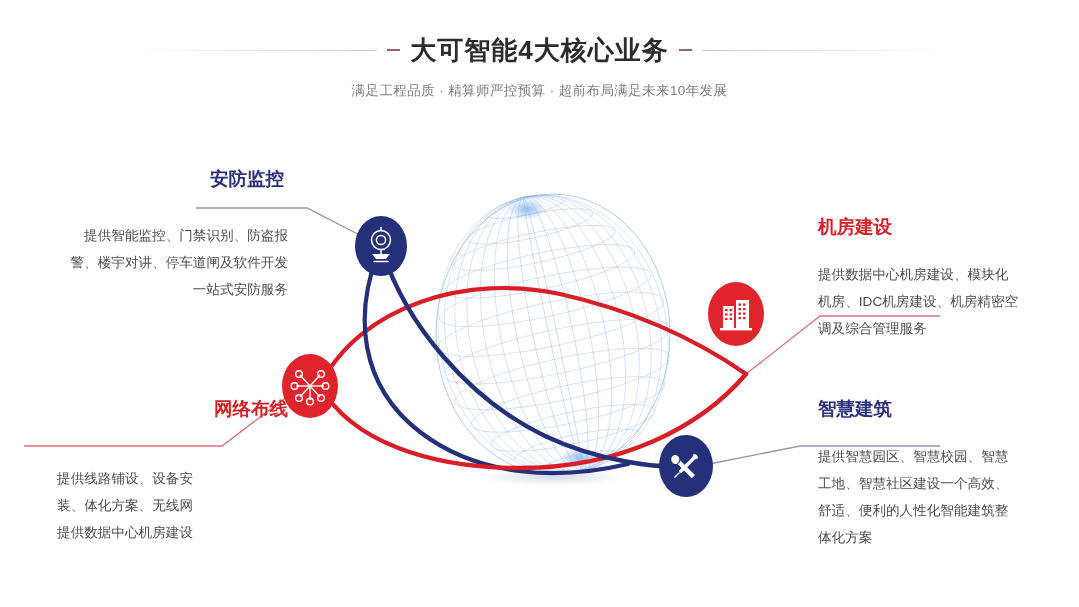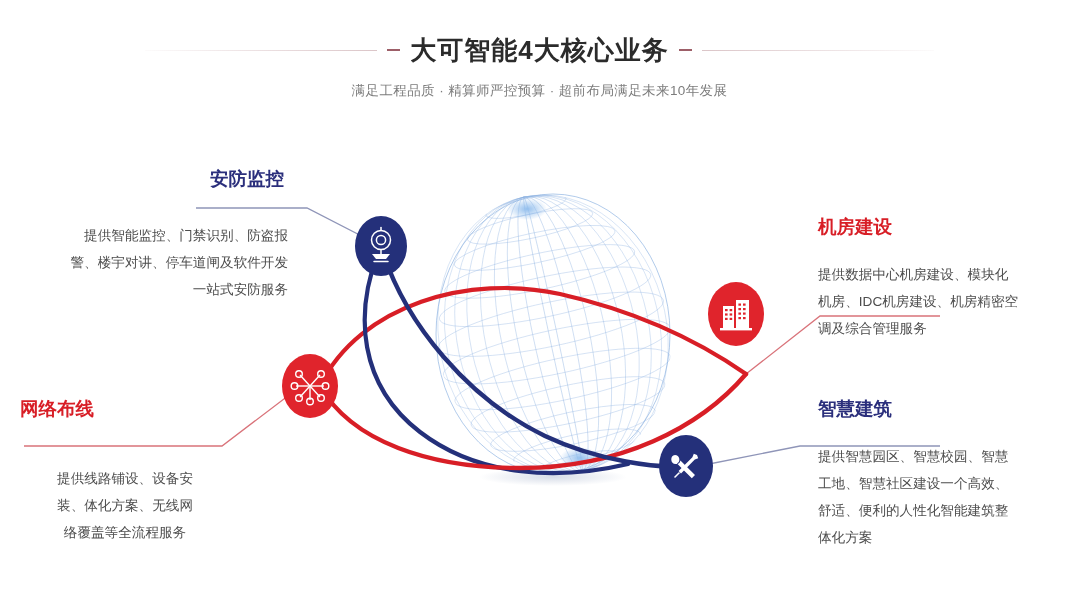--- a/index.html
+++ b/index.html
@@ -110,21 +110,21 @@
     text-align: right;
   }
   .block-security .cat { text-align: right; padding-right: 4px; }
   .block-security .desc { margin-top: 33px; text-align: right; }
 
   .block-cabling {
     left: 20px;
     top: 272px;
     text-align: center;
   }
-  .block-cabling .cat { text-align: left; }
+  .block-cabling .cat { text-align: right; }
   .block-cabling .desc { margin-top: 46px; text-align: center; width: 210px; }
 
   .block-room {
     left: 818px;
     top: 90px;
     text-align: left;
   }
   .block-room .desc { margin-top: 24px; }
 
   .block-building {
@@ -287,21 +287,21 @@
       <div>警、楼宇对讲、停车道闸及软件开发</div>
       <div>一站式安防服务</div>
     </div>
   </div>
 
   <div class="block block-cabling">
     <div class="cat red">网络布线</div>
     <div class="desc">
       <div>提供线路铺设、设备安</div>
       <div>装、体化方案、无线网</div>
-      <div>络覆盖等全流程服务</div>
+      <div>提供数据中心机房建设</div>
     </div>
   </div>
 
   <div class="block block-room">
     <div class="cat red">机房建设</div>
     <div class="desc">
       <div>提供数据中心机房建设、模块化</div>
       <div>机房、IDC机房建设、机房精密空</div>
       <div>调及综合管理服务</div>
     </div>

